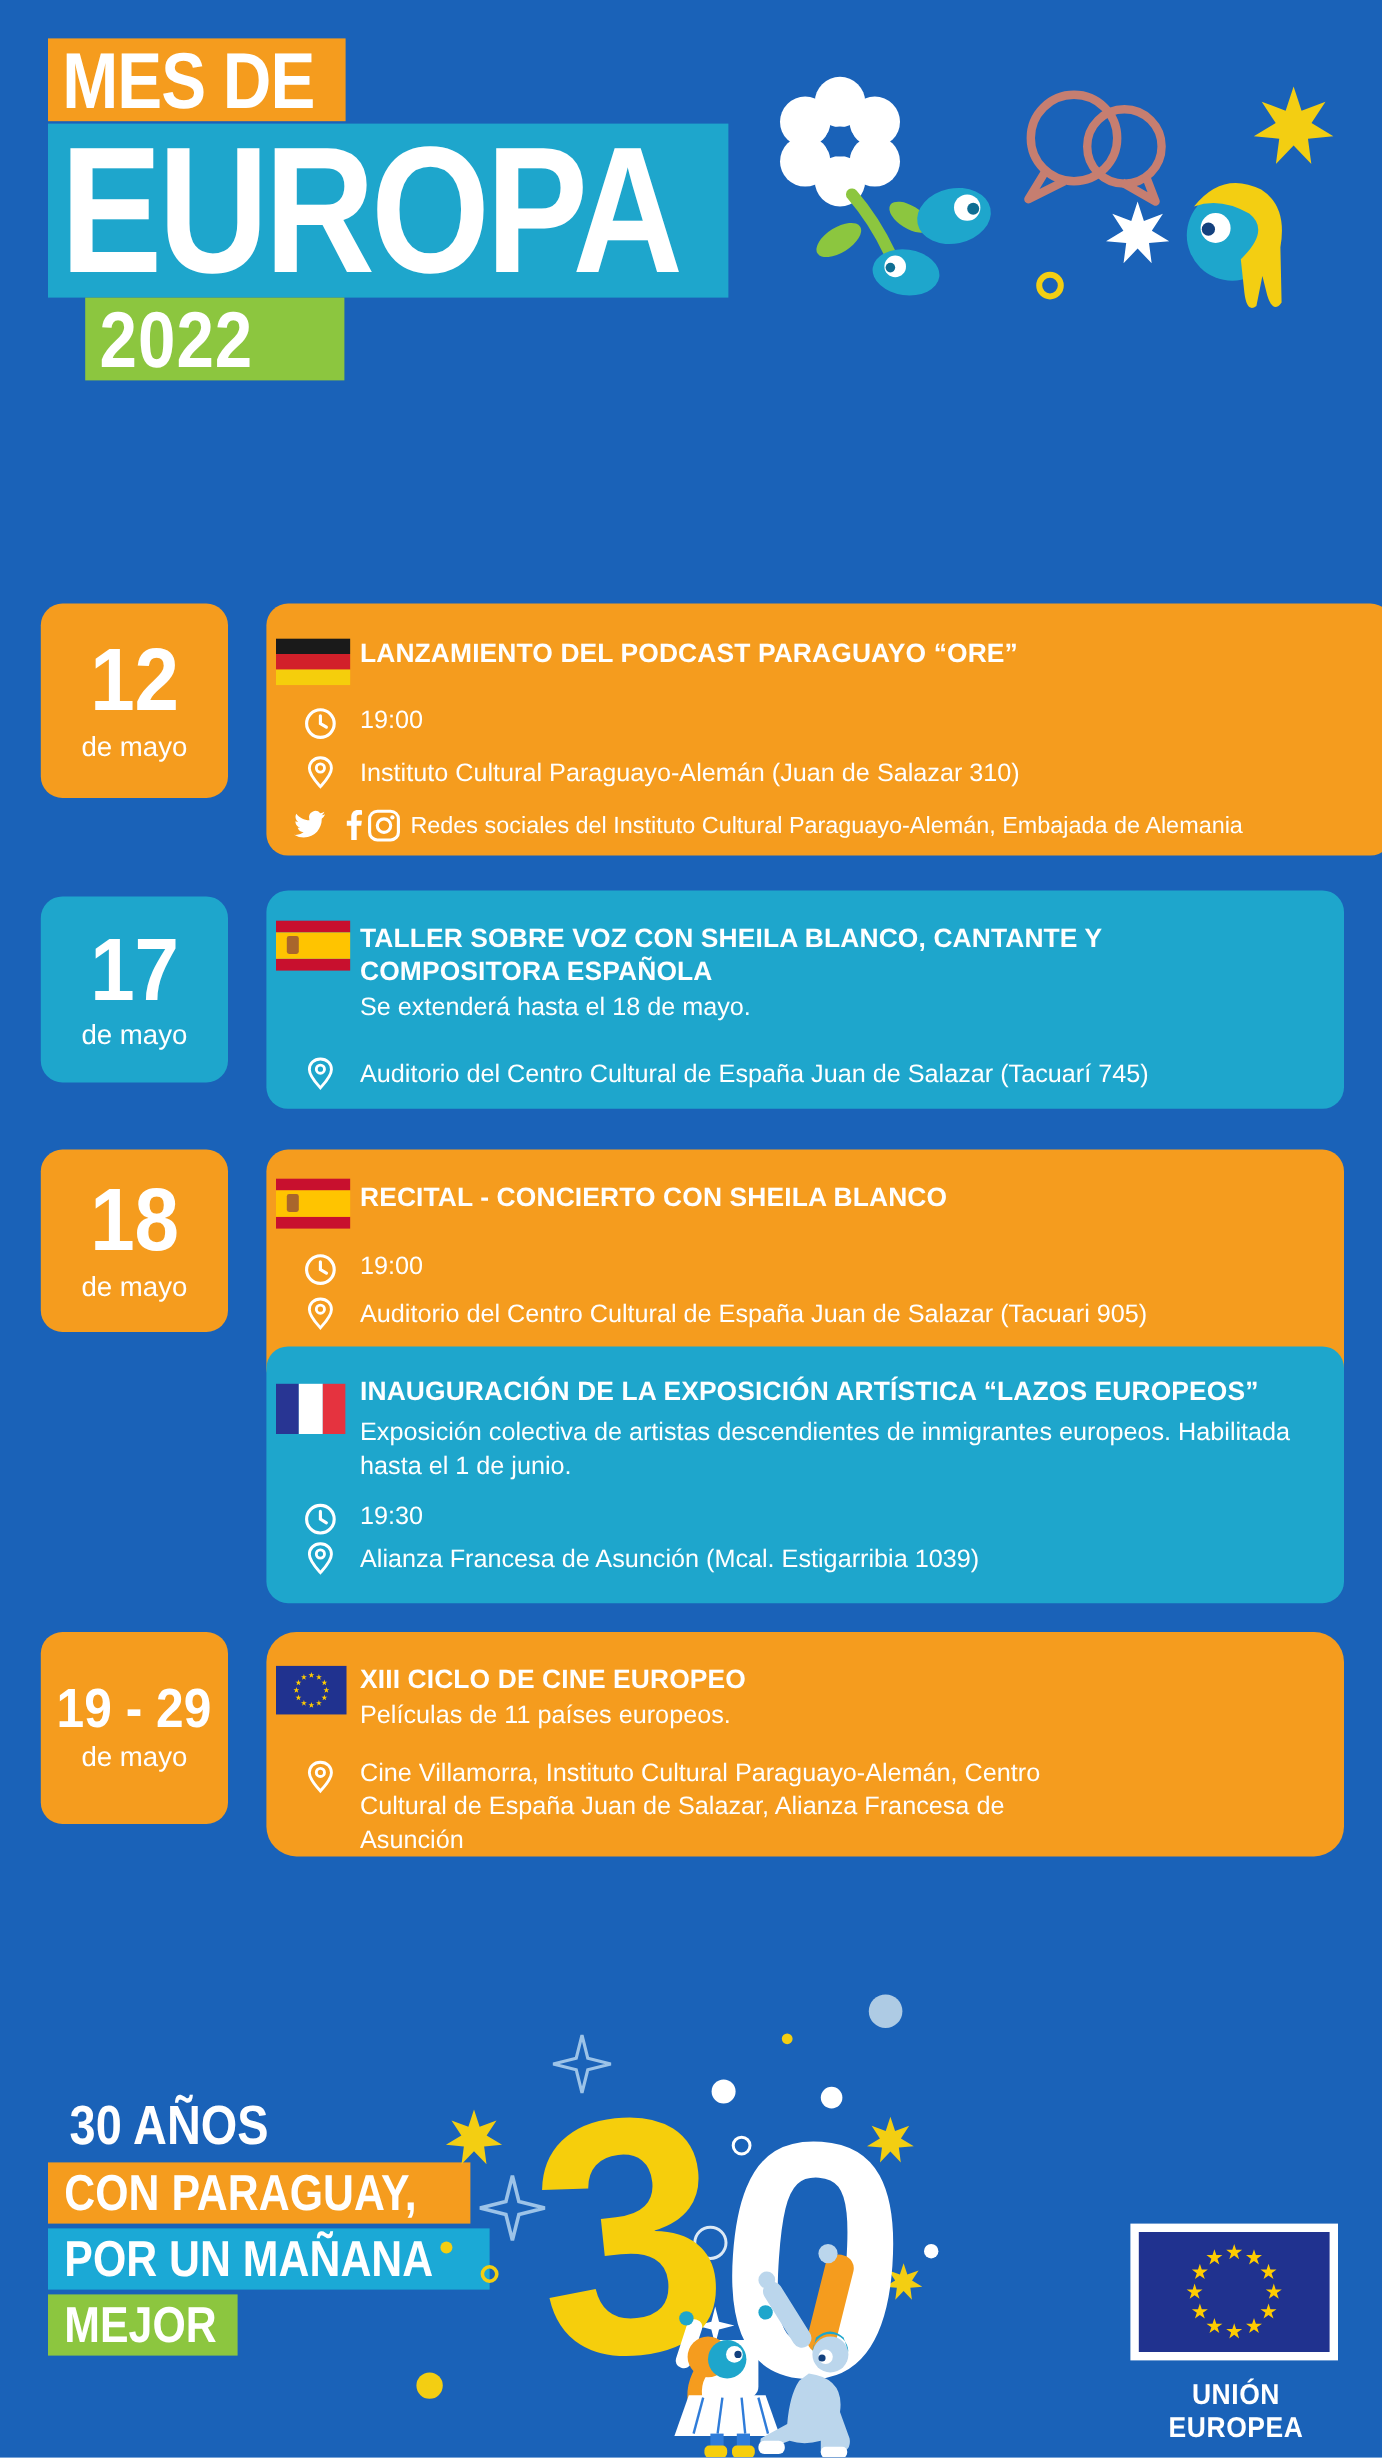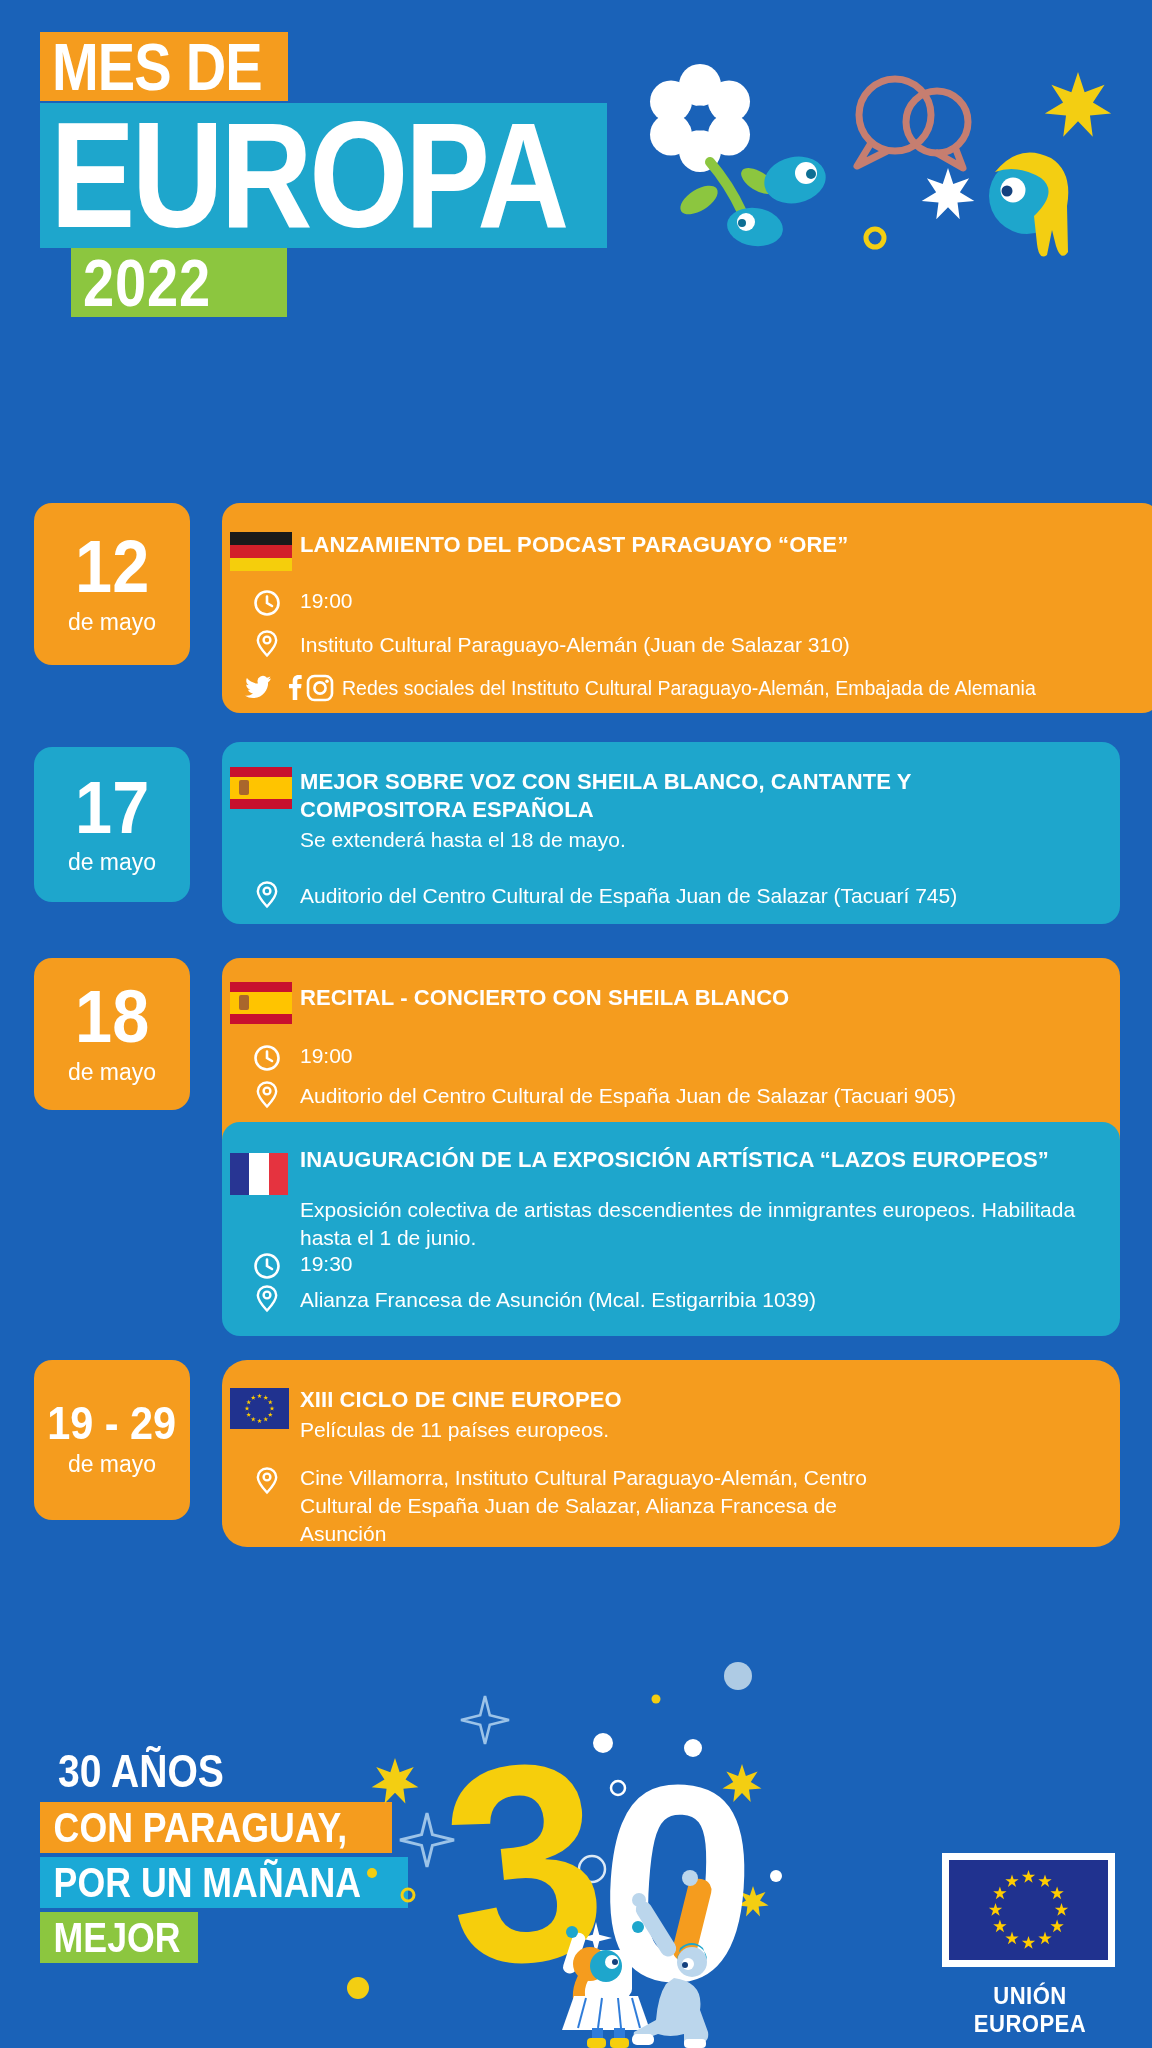--- a/index.html
+++ b/index.html
@@ -177,21 +177,21 @@
     <div class="sub">de mayo</div>
   </div>
   <div class="card bg-teal" style="top:742px; height:182px;">
     <div class="flag" style="top:25px; width:62px; height:42px;">
       <div class="stripe-h" style="height:10px; background:#C8102E;"></div>
       <div class="stripe-h" style="height:22px; background:#FFC400; position:relative;">
         <div style="position:absolute; left:9px; top:3px; width:10px; height:15px; background:#A9662C; border-radius:2px;"></div>
       </div>
       <div class="stripe-h" style="height:10px; background:#C8102E;"></div>
     </div>
-    <div class="title" style="top:26px; width:640px;">MEJOR SOBRE VOZ CON SHEILA BLANCO, CANTANTE Y COMPOSITORA ESPAÑOLA</div>
+    <div class="title" style="top:26px; width:640px;">TALLER SOBRE VOZ CON SHEILA BLANCO, CANTANTE Y COMPOSITORA ESPAÑOLA</div>
     <div class="body-txt" style="top:84px; width:700px;">Se extenderá hasta el 18 de mayo.</div>
     <div class="row-icon" style="top:138px;">
       <svg width="28" height="29" viewBox="0 0 28 29">
           <use href="#ic-pin"></use>
         </svg>
     </div>
     <div class="body-txt" style="top:140px; width:760px;">Auditorio del Centro Cultural de España Juan de Salazar (Tacuarí 745)</div>
   </div>
 
   <div class="badge bg-orange" style="top:958px; height:152px;">
@@ -221,21 +221,21 @@
     <div class="body-txt" style="top:124px; width:760px;">Auditorio del Centro Cultural de España Juan de Salazar (Tacuari 905)</div>
   </div>
 
   <div class="card bg-teal" style="top:1122px; height:214px;">
     <div class="flag" style="top:31px; width:58px; height:42px; display:flex;">
       <div style="width:33.3%; background:#283593;"></div>
       <div style="width:33.4%; background:#fff;"></div>
       <div style="width:33.3%; background:#E5333F;"></div>
     </div>
     <div class="title" style="top:24px; width:800px;">INAUGURACIÓN DE LA EXPOSICIÓN ARTÍSTICA “LAZOS EUROPEOS”</div>
-    <div class="body-txt" style="top:74px; width:780px;">Exposición colectiva de artistas descendientes de inmigrantes europeos. Habilitada hasta el 1 de junio.</div>
+    <div class="body-txt" style="top:58px; width:780px;">Exposición colectiva de artistas descendientes de inmigrantes europeos. Habilitada hasta el 1 de junio.</div>
     <div class="row-icon" style="top:130px;">
       <svg width="28" height="28" viewBox="0 0 28 28">
           <use href="#ic-clock"></use>
         </svg>
     </div>
     <div class="body-txt" style="top:128px;">19:30</div>
     <div class="row-icon" style="top:162px;">
       <svg width="28" height="29" viewBox="0 0 28 29">
           <use href="#ic-pin"></use>
         </svg>

